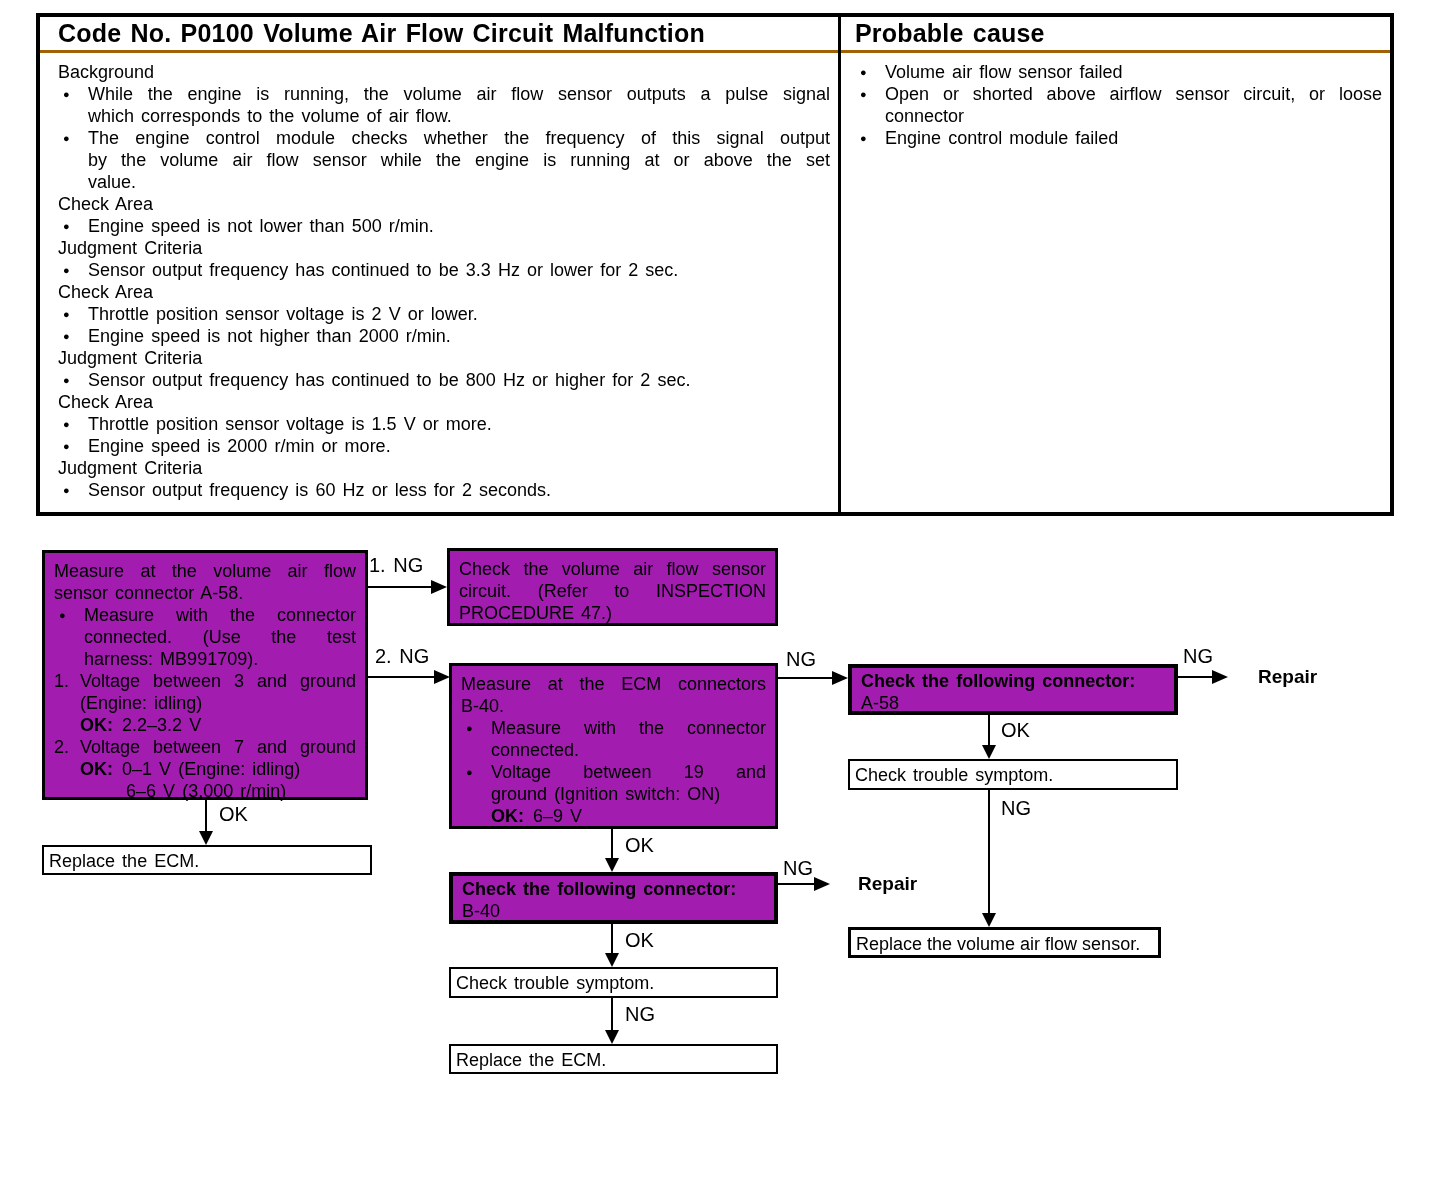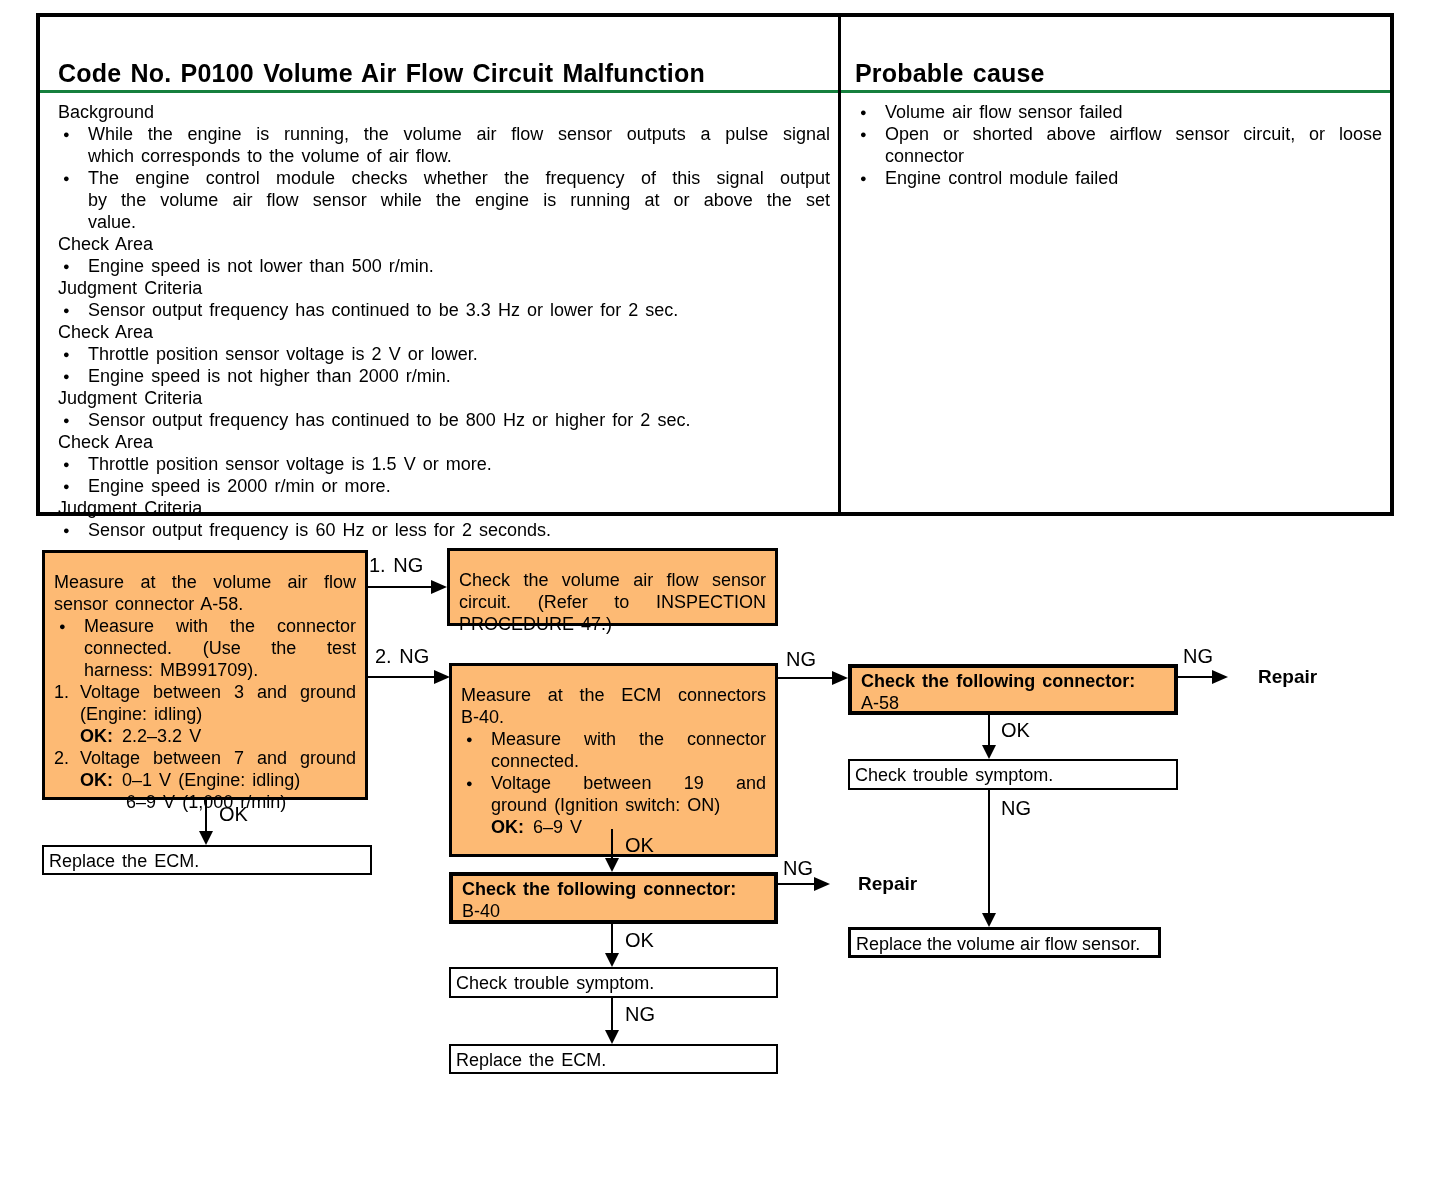--- a/index.html
+++ b/index.html
@@ -8,40 +8,40 @@
     position: relative; width: 1440px; height: 1186px; background: #fff;
     font-family: "Liberation Sans", sans-serif; color: #000;
     word-spacing: 0.13em;
   }
 
   
   #tbl {
     position: absolute; left: 36px; top: 13px; width: 1358px; height: 503px;
     border: 4px solid #000;
   }
-  .hrow { display: flex; height: 36px; border-bottom: 3px solid #15803d; margin-top: 40px; }
+  .hrow { display: flex; height: 36px; border-bottom: 3px solid #a16207; }
   .hcell { display: flex; align-items: center; font-weight: bold; font-size: 25px; letter-spacing: 0.2px; }
   .hleft { width: 798px; padding-left: 18px; }
   .hright { flex: 1; padding-left: 17px; }
   .brow { display: flex; height: calc(100% - 47px); }
   .bcell { font-size: 18px; line-height: 22px; }
   .bleft { width: 798px; padding: 8px 8px 0 18px; }
   .bright { flex: 1; margin-left: 3px; padding: 8px 8px 0 14px; }
   .vdiv { position: absolute; left: 798px; top: 0; bottom: 0; width: 3px; background: #000; }
 
   .jl { text-align: justify; text-align-last: justify; }
   .bullet-row { display: flex; }
   .marker { flex: 0 0 30px; padding-left: 5px; font-size: 11px; line-height: inherit; }
   .btext { flex: 1 1 auto; }
   .sec-heading { }
 
   
   .fbox {
-    position: absolute; border: 3px solid #000; background: #fdba74;
-    font-size: 18px; line-height: 22px; padding: 18px 9px;
+    position: absolute; border: 3px solid #000; background: #a21caf;
+    font-size: 18px; line-height: 22px; padding: 7px 9px;
   }
   .fbox-bold { border-width: 4px; }
   .fbox-s {
     position: absolute; border: 2px solid #000; background: #fff;
     font-size: 18px; line-height: 22px; padding: 3px 5px; white-space: nowrap;
   }
   .b { font-weight: bold; }
   .okl { font-weight: bold; margin-right: 9px; }
   .numrow { display: flex; }
   .num { flex: 0 0 26px; }
@@ -199,32 +199,32 @@
         <div class="jl">Voltage between 3 and ground</div>
         <div>(Engine: idling)</div>
         <div><span class="okl">OK:</span><span>2.2–3.2 V</span></div>
       </div>
     </div>
     <div class="numrow">
       <span class="num">2.</span>
       <div class="ncontent">
         <div class="jl">Voltage between 7 and ground</div>
         <div><span class="okl">OK:</span><span>0–1 V (Engine: idling)</span></div>
-        <div class="ind2">6–9 V (1,000 r/min)</div>
+        <div class="ind2">6–6 V (3,000 r/min)</div>
       </div>
     </div>
   </div>
 
   <div class="fbox para" style="left:447px; top:548px; width:331px; height:78px;">
       <div class="jl">Check the volume air flow sensor</div>
       <div class="jl">circuit. (Refer to INSPECTION</div>
       <div>PROCEDURE 47.)</div>
     </div>
 
-  <div class="fbox" style="left:449px; top:663px; width:329px; height:194px;">
+  <div class="fbox" style="left:449px; top:663px; width:329px; height:166px;">
     <div class="para">
         <div class="jl">Measure at the ECM connectors</div>
         <div>B-40.</div>
       </div>
     <div class="bullet-row">
       <span class="marker">●</span>
       <div class="btext para">
           <div class="jl">Measure with the connector</div>
           <div>connected.</div>
         </div>

